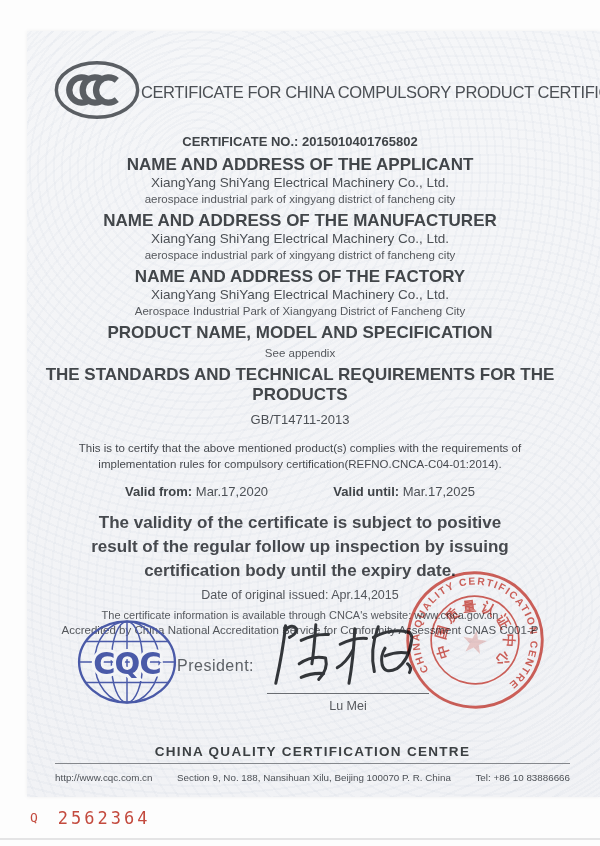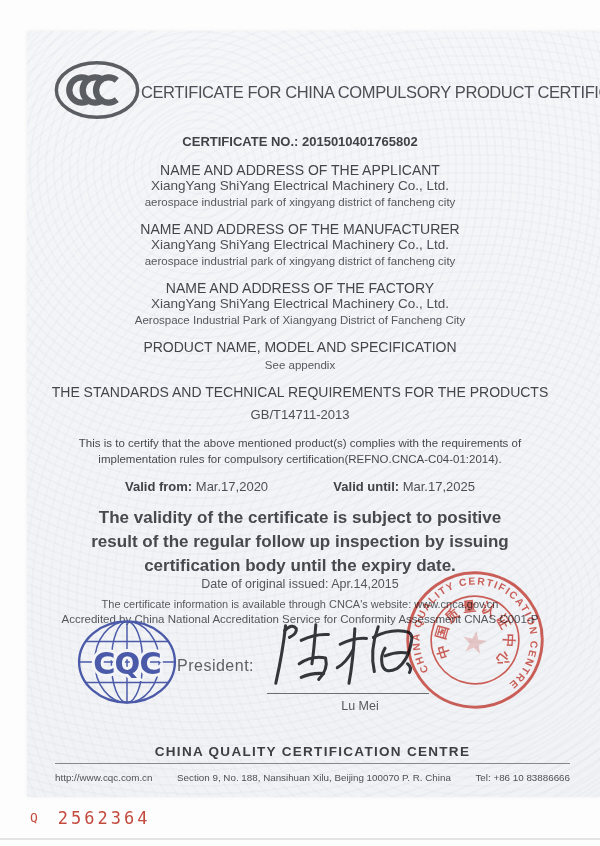--- a/index.html
+++ b/index.html
@@ -18,43 +18,43 @@
       repeating-radial-gradient(circle at 78% 75%, rgba(202,210,222,.12) 0 2px, transparent 2px 9px),
       linear-gradient(#f5f6f8,#f1f2f5);
     box-shadow:0 0 4px rgba(0,0,0,.06);
   }
   .content{ margin-right:27px; text-align:center; }
   .header{ display:flex; align-items:center; padding:28px 10px 0 26px; }
   .ccc-logo{ flex:0 0 auto; }
   .title{ flex:1; text-align:center; font-size:16.5px; letter-spacing:-0.4px;
           color:#4b4f54; white-space:nowrap; }
   .certno{ margin-top:9px; font-weight:bold; font-size:13px; color:#3f4347; }
-  .sec-h{ margin-top:13px; font-weight:normal; font-size:14px; color:#42464a; }
+  .sec-h{ margin-top:6px; font-weight:bold; font-size:17px; color:#42464a; }
   .name{ font-size:13.5px; color:#4c5055; }
   .addr{ margin-top:3px; font-size:11.5px; color:#55585d; }
   .note{ margin-top:4px; font-size:11.5px; color:#55585d; }
   .std-val{ margin-top:7px; font-size:13px; color:#4c5055; }
   .certify{ margin:14px auto 0; max-width:478px; font-weight:normal; font-size:11.5px;
             line-height:1.35; color:#46494e; }
   .valid-row{ margin-top:12px; font-size:13px; color:#4c5055; }
   .valid-row b{ color:#3f4347; }
   .valid-gap{ display:inline-block; width:58px; }
   .validity{ margin:12px auto 0; max-width:432px; font-weight:bold; font-size:17px;
              line-height:1.4; color:#46494e; }
-  .issued{ font-size:12.5px; color:#53565b; }
+  .issued{ margin-top:6px; font-size:12.5px; color:#53565b; }
   .cnca{ margin-top:7px; font-size:11px; color:#55585d; }
   .accredited{ margin-top:3px; font-size:11.5px; color:#53565b; }
 
   .sign-band{ position:absolute; left:28px; right:30px; top:584px; height:120px; }
   .cqc-logo{ position:absolute; left:21px; top:3px; }
   .president{ position:absolute; left:122px; top:42px; font-size:16px; color:#5d6166;
               letter-spacing:.5px; }
   .signature{ position:absolute; left:210px; top:0; width:170px; }
   .sign-line{ position:absolute; left:212px; top:78px; width:162px; border-top:1.4px solid #6a6d72; }
-  .president-name{ position:absolute; left:224px; top:84px; width:162px; text-align:center;
+  .president-name{ position:absolute; left:212px; top:84px; width:162px; text-align:center;
                    font-size:12.5px; color:#55585d; }
   .seal{ position:absolute; left:375px; top:536px; width:146px; height:146px;
          mix-blend-mode:multiply; opacity:.92; }
 
   .issuer{ position:absolute; left:28px; right:30px; bottom:14px; text-align:center; }
   .issuer-name{ font-size:13.5px; font-weight:bold; letter-spacing:1.3px; color:#3c4043; }
   .issuer-rule{ border-top:1.3px solid #85888d; margin-top:4px; }
   .issuer-row{ display:flex; justify-content:space-between; align-items:baseline;
                margin-top:8px; font-size:9.8px; color:#4c5055; }
 

